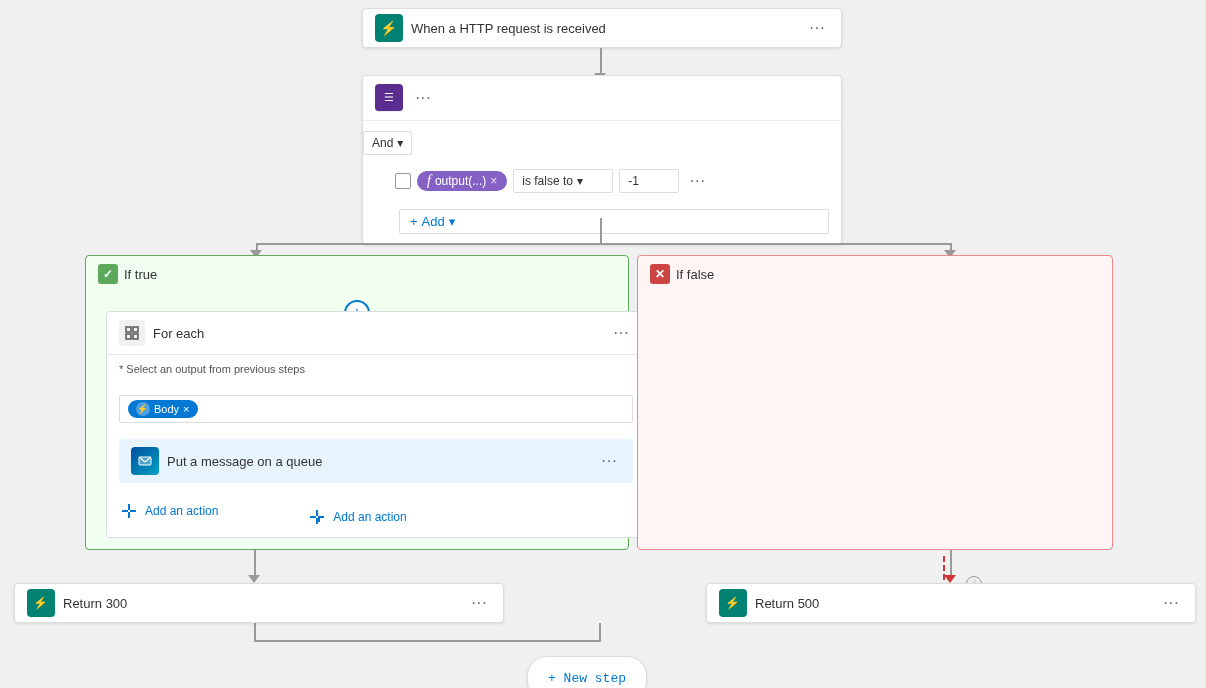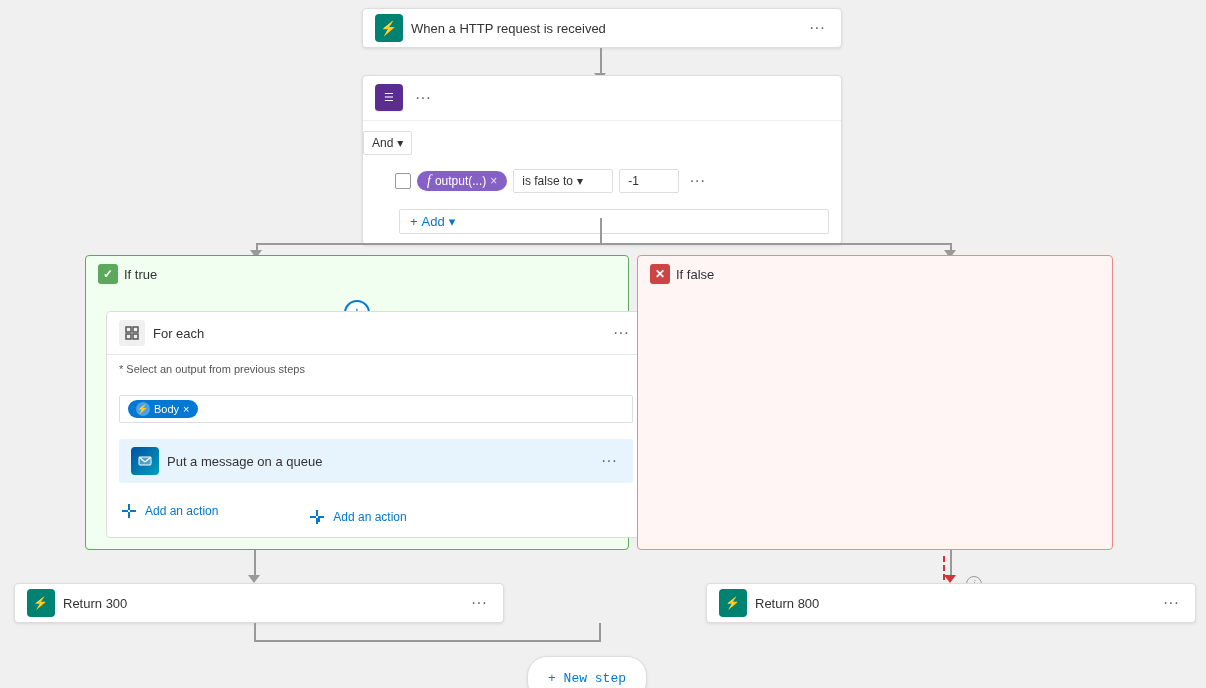--- a/index.html
+++ b/index.html
@@ -575,21 +575,21 @@
   <div class="info-circle" style="position:absolute; left:966px; top:576px;">i</div>
 
   <div class="flow-node" style="left:14px; top:583px; width:490px;">
     <div class="node-icon teal" style="font-size:12px;">⚡</div>
     <span class="node-label">Return 300</span>
     <span class="node-more">···</span>
   </div>
 
   <div class="flow-node" style="left:706px; top:583px; width:490px;">
     <div class="node-icon teal" style="font-size:12px;">⚡</div>
-    <span class="node-label">Return 800</span>
+    <span class="node-label">Return 500</span>
     <span class="node-more">···</span>
   </div>
 
   <div class="connector vertical" style="left:254px; top:623px; height:18px;"></div>
   <div class="connector horizontal" style="left:254px; top:640px; width:347px;"></div>
   <div class="connector vertical" style="left:599px; top:623px; height:17px;"></div>
 
   <div class="new-step-btn" style="left:527px; top:656px;">
     <span>+ New step</span>
   </div>

